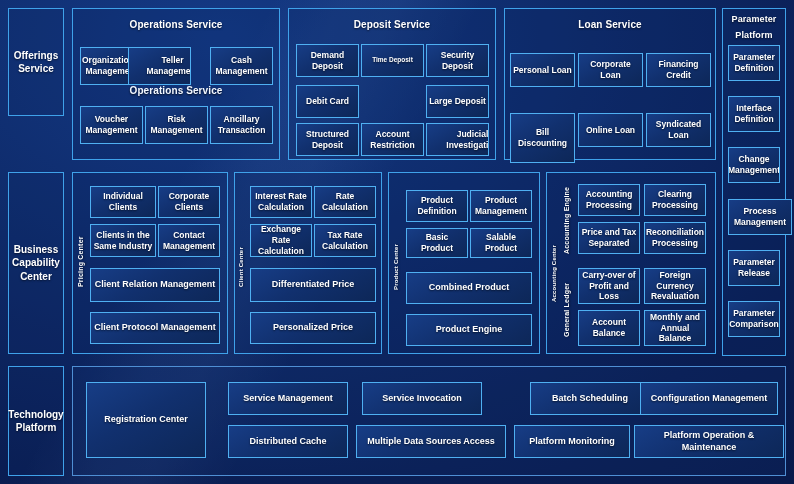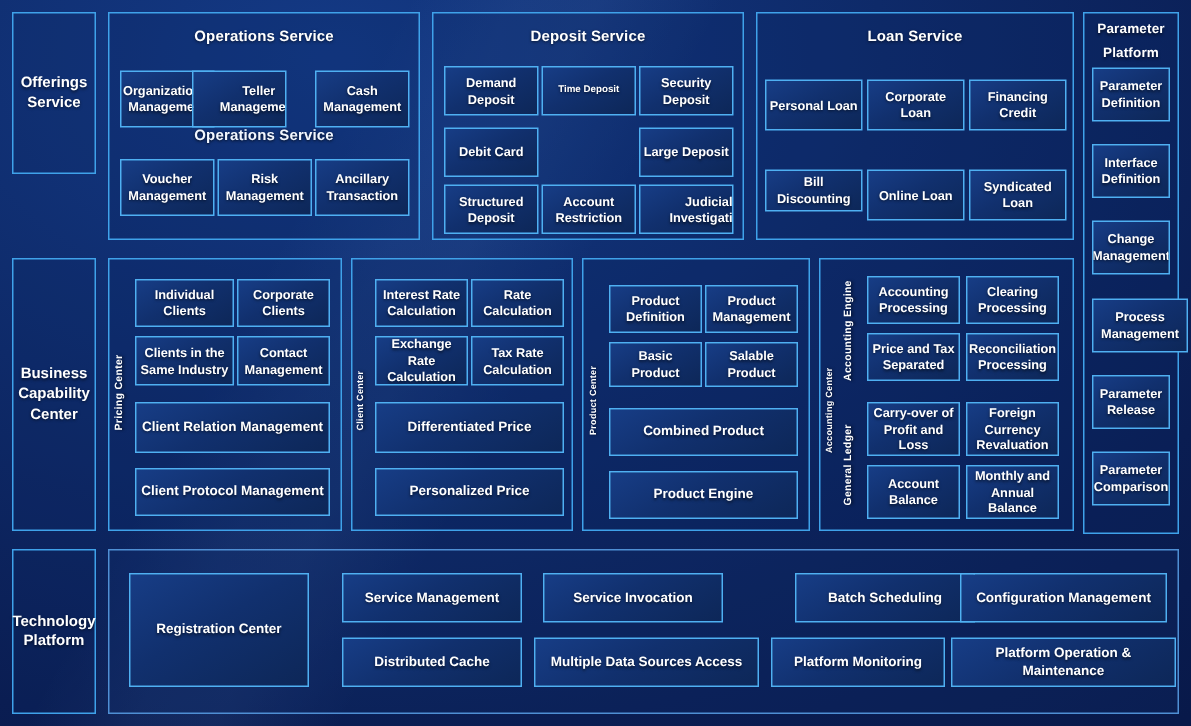--- a/index.html
+++ b/index.html
@@ -148,21 +148,21 @@
   <div class="box" style="left:361px; top:123px; width:63px; height:33px;">Account Restriction</div>
   <div class="box" style="left:426px; top:123px; width:63px; height:33px;padding-left:32px;">Judicial Investigation</div>
 
   <div class="frame" style="left:504px; top:8px; width:212px; height:152px;"></div>
   <div class="group-title" style="left:504px; top:19px; width:212px;">Loan Service</div>
 
   <div class="box" style="left:510px; top:53px; width:65px; height:34px;">Personal Loan</div>
   <div class="box" style="left:578px; top:53px; width:65px; height:34px;">Corporate Loan</div>
   <div class="box" style="left:646px; top:53px; width:65px; height:34px;">Financing Credit</div>
 
-  <div class="box" style="left:510px; top:113px; width:65px; height:28px;">Bill Discounting</div>
+  <div class="box" style="left:510px; top:113px; width:65px; height:50px;">Bill Discounting</div>
   <div class="box" style="left:578px; top:113px; width:65px; height:34px;">Online Loan</div>
   <div class="box" style="left:646px; top:113px; width:65px; height:34px;">Syndicated Loan</div>
 
   <div class="frame" style="left:722px; top:8px; width:64px; height:348px;"></div>
   <div class="group-title" style="left:722px; top:14px; width:64px; font-size:9px;">Parameter</div>
   <div class="group-title" style="left:722px; top:30px; width:64px; font-size:9px;">Platform</div>
 
   <div class="box" style="left:728px; top:45px; width:52px; height:36px;">Parameter Definition</div>
   <div class="box" style="left:728px; top:96px; width:52px; height:36px;">Interface Definition</div>
   <div class="box" style="left:728px; top:147px; width:52px; height:36px;">Change Management</div>

